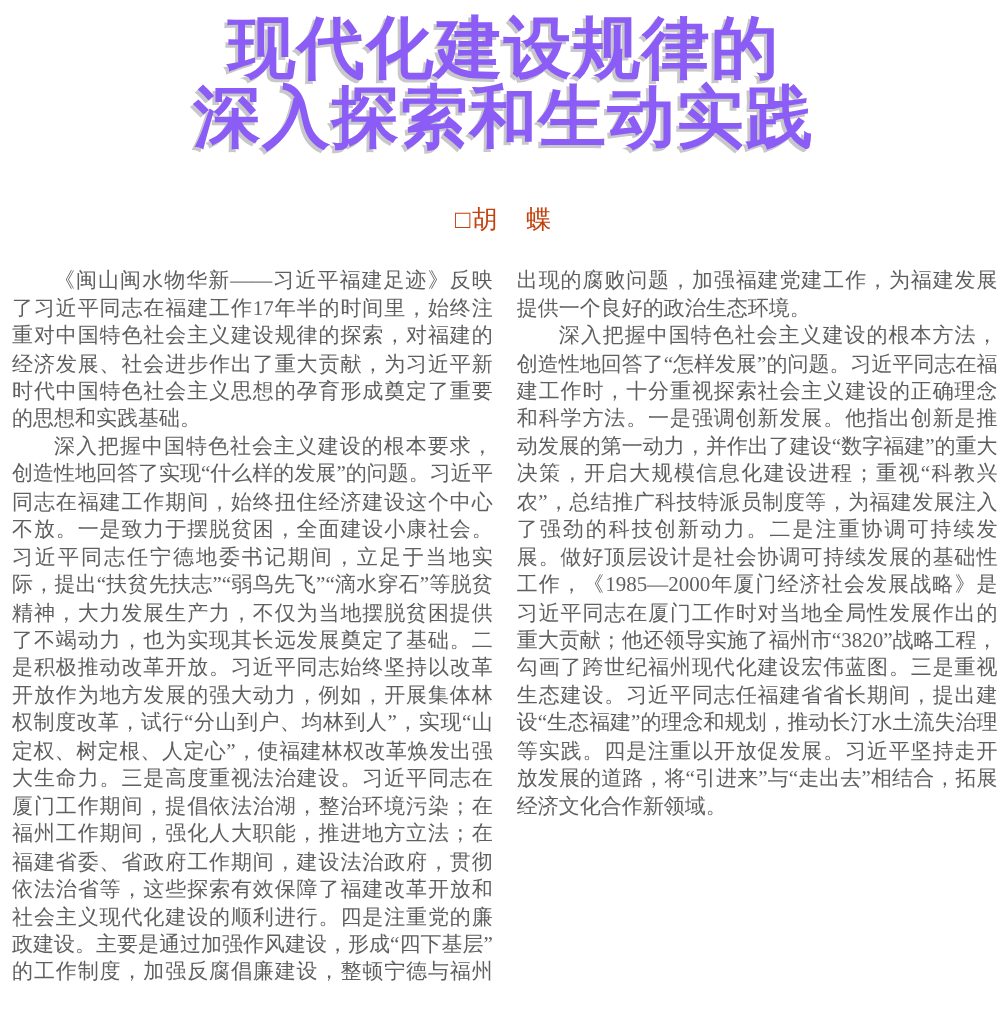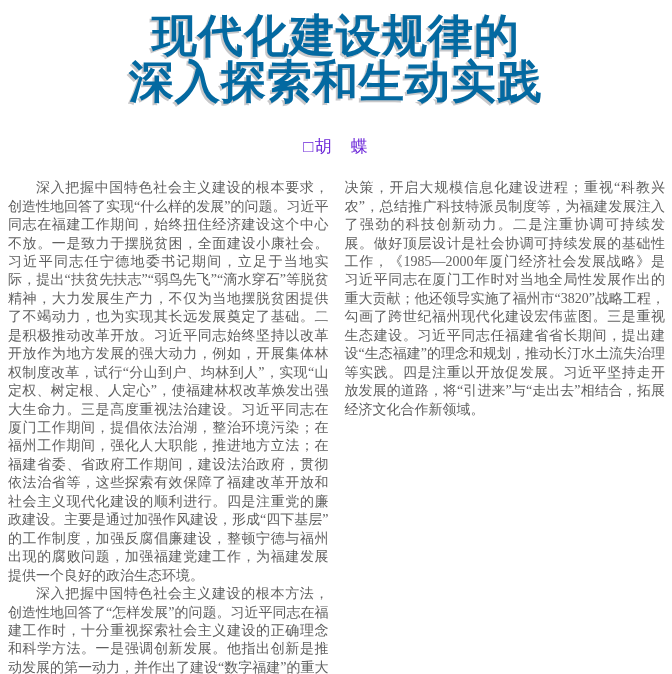--- a/index.html
+++ b/index.html
@@ -14,29 +14,30 @@
     background: #ffffff;
     overflow: hidden;
     font-family: "Liberation Serif", "DejaVu Serif", serif;
   }
   .headline {
     margin-top: 13px;
     text-align: center;
     font-size: 45px;
     line-height: 46px;
     font-weight: 900;
-    color: #0369a1;
+    color: #8b5cf6;
     letter-spacing: 1px;
     text-shadow: -2px 2px 0 rgba(110,110,115,0.38);
+    font-family: Liberation Mono, monospace;
   }
   .byline {
     margin-top: 17px;
     text-align: center;
     font-size: 17px;
-    color: #6d28d9;
+    color: #c2410c;
     letter-spacing: 1px;
   }
   .article-body {
     margin: 21px 7px 0 8px;
     height: 502px;
     column-count: 2;
     column-gap: 16px;
     column-fill: auto;
     font-size: 14px;
     line-height: 18.45px;
@@ -56,18 +57,19 @@
 <div class="page">
 
   <h1 class="headline">
     <span>现代化建设规律的</span><br>
     <span>深入探索和生动实践</span>
   </h1>
 
   <div class="byline">□胡　蝶</div>
 
   <div class="article-body">
+    <p>《闽山闽水物华新——习近平福建足迹》反映了习近平同志在福建工作17年半的时间里，始终注重对中国特色社会主义建设规律的探索，对福建的经济发展、社会进步作出了重大贡献，为习近平新时代中国特色社会主义思想的孕育形成奠定了重要的思想和实践基础。</p>
     <p>深入把握中国特色社会主义建设的根本要求，创造性地回答了实现“什么样的发展”的问题。习近平同志在福建工作期间，始终扭住经济建设这个中心不放。一是致力于摆脱贫困，全面建设小康社会。习近平同志任宁德地委书记期间，立足于当地实际，提出“扶贫先扶志”“弱鸟先飞”“滴水穿石”等脱贫精神，大力发展生产力，不仅为当地摆脱贫困提供了不竭动力，也为实现其长远发展奠定了基础。二是积极推动改革开放。习近平同志始终坚持以改革开放作为地方发展的强大动力，例如，开展集体林权制度改革，试行“分山到户、均林到人”，实现“山定权、树定根、人定心”，使福建林权改革焕发出强大生命力。三是高度重视法治建设。习近平同志在厦门工作期间，提倡依法治湖，整治环境污染；在福州工作期间，强化人大职能，推进地方立法；在福建省委、省政府工作期间，建设法治政府，贯彻依法治省等，这些探索有效保障了福建改革开放和社会主义现代化建设的顺利进行。四是注重党的廉政建设。主要是通过加强作风建设，形成“四下基层”的工作制度，加强反腐倡廉建设，整顿宁德与福州出现的腐败问题，加强福建党建工作，为福建发展提供一个良好的政治生态环境。</p>
     <p>深入把握中国特色社会主义建设的根本方法，创造性地回答了“怎样发展”的问题。习近平同志在福建工作时，十分重视探索社会主义建设的正确理念和科学方法。一是强调创新发展。他指出创新是推动发展的第一动力，并作出了建设“数字福建”的重大决策，开启大规模信息化建设进程；重视“科教兴农”，总结推广科技特派员制度等，为福建发展注入了强劲的科技创新动力。二是注重协调可持续发展。做好顶层设计是社会协调可持续发展的基础性工作，《1985—2000年厦门经济社会发展战略》是习近平同志在厦门工作时对当地全局性发展作出的重大贡献；他还领导实施了福州市“3820”战略工程，勾画了跨世纪福州现代化建设宏伟蓝图。三是重视生态建设。习近平同志任福建省省长期间，提出建设“生态福建”的理念和规划，推动长汀水土流失治理等实践。四是注重以开放促发展。习近平坚持走开放发展的道路，将“引进来”与“走出去”相结合，拓展经济文化合作新领域。</p>
 
   </div>
 
 </div>
 
 </body></html>

